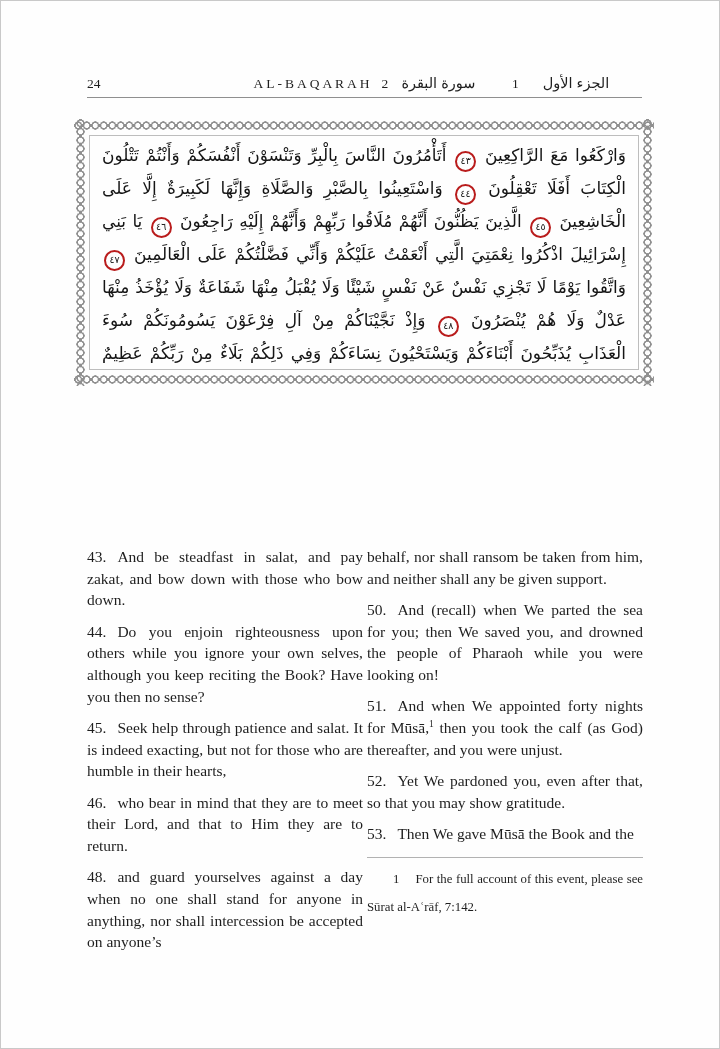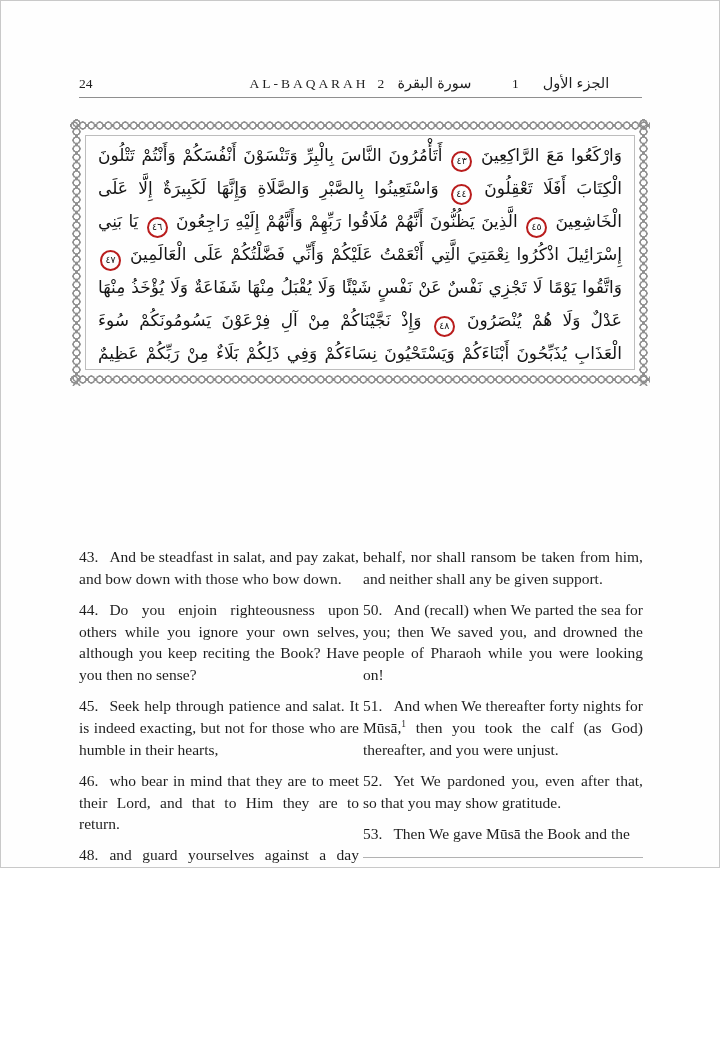--- a/index.html
+++ b/index.html
@@ -1,19 +1,19 @@
 <!DOCTYPE html>
 <html lang="en"><head>
 <meta charset="utf-8">
 <style>
   html,body{margin:0;padding:0;background:#fff;}
   .page{
-    width:720px;height:868px;box-sizing:border-box;position:relative;
+    width:720px;height:1049px;box-sizing:border-box;position:relative;
     background:#fefefe;border:1px solid #c9c9c9;overflow:hidden;
-    font-family:"Liberation Serif","DejaVu Serif","DejaVu Sans",serif;color:#1e1e1e;
+    font-family:"Liberation Serif","DejaVu Serif","DejaVu Sans",serif;color:#1e1e1e;padding-left:8px;
   }
   
   .header{display:flex;align-items:baseline;margin:74px 77px 0 78px;font-size:13.5px;}
   .header .side{width:130px;}
   .header .side.right{}
   .header .center{flex:1;text-align:center;white-space:nowrap;}
   .surah-latin{letter-spacing:0.22em;}
   .surah-num{margin-left:9px;letter-spacing:0.08em;}
   .arabic{font-family:Liberation Sans, sans-serif;}
   .header-arabic{font-size:14.5px;margin-left:12px;}
@@ -116,21 +116,21 @@
     </div>
 
     <div class="col">
       <p class="verse">
         <span>behalf, nor shall ransom be taken from him, and neither shall any be given support.</span>
       </p>
       <p class="verse">
         <span class="vnum">50.</span><span>And (recall) when We parted the sea for you; then We saved you, and drowned the people of Pharaoh while you were looking on!</span>
       </p>
       <p class="verse">
-        <span class="vnum">51.</span><span>And when We thereafter forty nights for Mūsā,</span><sup class="fn-ref">1</sup><span> then you took the calf (as God) thereafter, and you were unjust.</span>
+        <span class="vnum">51.</span><span>And when We appointed forty nights for Mūsā,</span><sup class="fn-ref">1</sup><span> then you took the calf (as God) thereafter, and you were unjust.</span>
       </p>
       <p class="verse">
         <span class="vnum">52.</span><span>Yet We pardoned you, even after that, so that you may show gratitude.</span>
       </p>
       <p class="verse">
         <span class="vnum">53.</span><span>Then We gave Mūsā the Book and the</span>
       </p>
 
       <div class="footnote-sep"></div>
       <p class="footnote">

